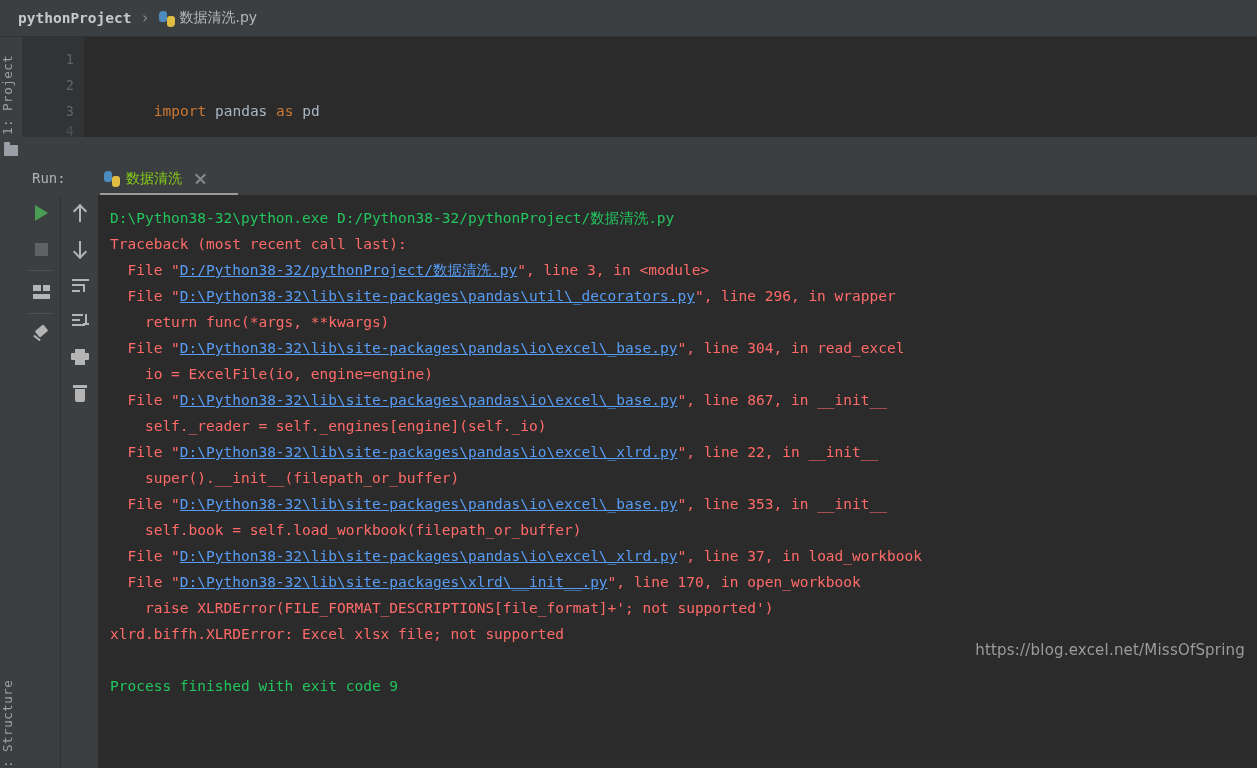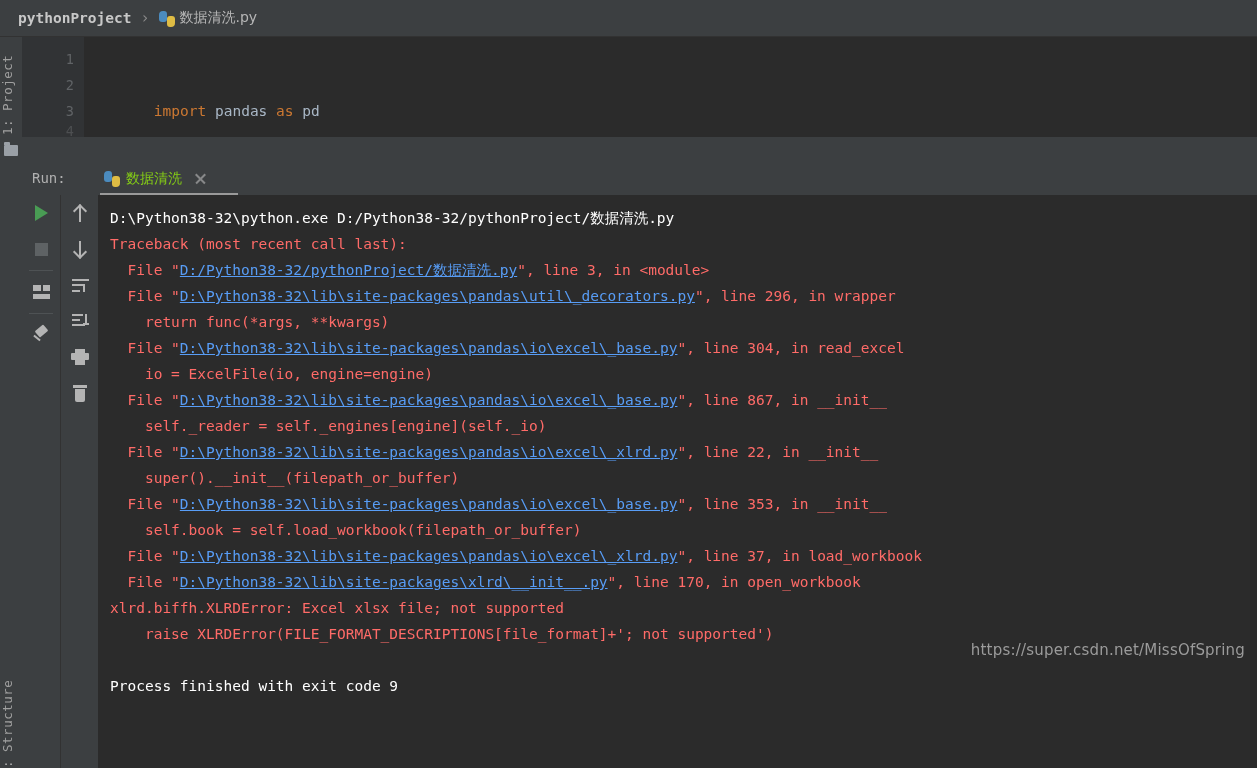--- a/index.html
+++ b/index.html
@@ -183,21 +183,21 @@
   .ic-trash i.can { position:absolute; left:2px; top:4px; width:10px; height:13px; background:#b4b4b4; border-radius:0 0 2px 2px; }
 
   
   .console {
     position: absolute; left: 98px; top: 195px; width: 1159px; height: 573px;
     background: #2b2b2b; overflow: hidden;
     padding: 10px 0 0 12px; box-sizing: border-box;
   }
   .cline {
     font-family: "DejaVu Sans Mono", "Liberation Mono", monospace;
-    font-size: 14.5px; line-height: 26px; white-space: pre; color: #ffffff;
+    font-size: 14.5px; line-height: 26px; white-space: pre; color: #22c55e;
   }
   .cline.err { color: #ff6b68; }
   .cline a, .clink {
     color: #589df6; text-decoration: underline; cursor: pointer;
   }
 
   .watermark {
     position: absolute; right: 12px; bottom: 5px;
     font-family: "DejaVu Sans", "Liberation Sans", sans-serif;
     font-size: 15px; color: #9b9b9b; letter-spacing: .2px;
@@ -341,20 +341,20 @@
       <div class="cline err"><span>  File "</span><span class="clink">D:\Python38-32\lib\site-packages\pandas\io\excel\_base.py</span><span>", line 304, in read_excel</span></div>
       <div class="cline err"><span>    io = ExcelFile(io, engine=engine)</span></div>
       <div class="cline err"><span>  File "</span><span class="clink">D:\Python38-32\lib\site-packages\pandas\io\excel\_base.py</span><span>", line 867, in __init__</span></div>
       <div class="cline err"><span>    self._reader = self._engines[engine](self._io)</span></div>
       <div class="cline err"><span>  File "</span><span class="clink">D:\Python38-32\lib\site-packages\pandas\io\excel\_xlrd.py</span><span>", line 22, in __init__</span></div>
       <div class="cline err"><span>    super().__init__(filepath_or_buffer)</span></div>
       <div class="cline err"><span>  File "</span><span class="clink">D:\Python38-32\lib\site-packages\pandas\io\excel\_base.py</span><span>", line 353, in __init__</span></div>
       <div class="cline err"><span>    self.book = self.load_workbook(filepath_or_buffer)</span></div>
       <div class="cline err"><span>  File "</span><span class="clink">D:\Python38-32\lib\site-packages\pandas\io\excel\_xlrd.py</span><span>", line 37, in load_workbook</span></div>
       <div class="cline err"><span>  File "</span><span class="clink">D:\Python38-32\lib\site-packages\xlrd\__init__.py</span><span>", line 170, in open_workbook</span></div>
+      <div class="cline err"><span>    raise XLRDError(FILE_FORMAT_DESCRIPTIONS[file_format]+'; not supported')</span></div>
       <div class="cline err"><span>xlrd.biffh.XLRDError: Excel xlsx file; not supported</span></div>
-      <div class="cline err"><span>    raise XLRDError(FILE_FORMAT_DESCRIPTIONS[file_format]+'; not supported')</span></div>
       <div class="cline">&nbsp;</div>
       <div class="cline"><span>Process finished with exit code 9</span></div>
     </div>
 
-  <div class="watermark">https://super.csdn.net/MissOfSpring</div>
+  <div class="watermark">https://blog.excel.net/MissOfSpring</div>
 </div>
 
 </body></html>

